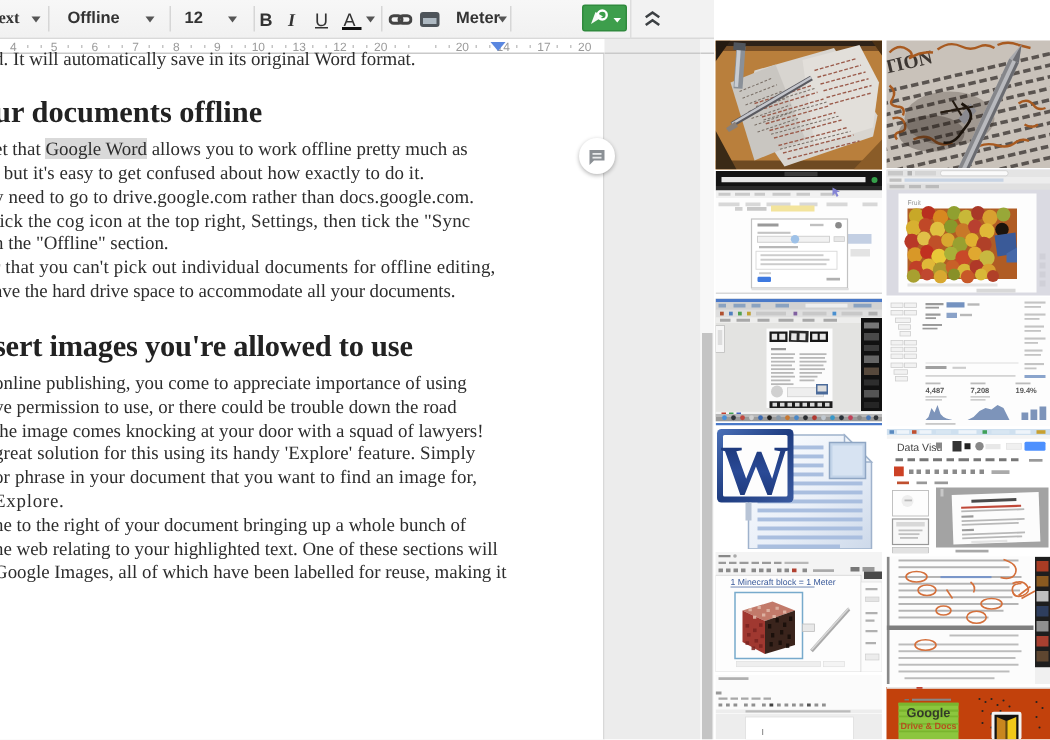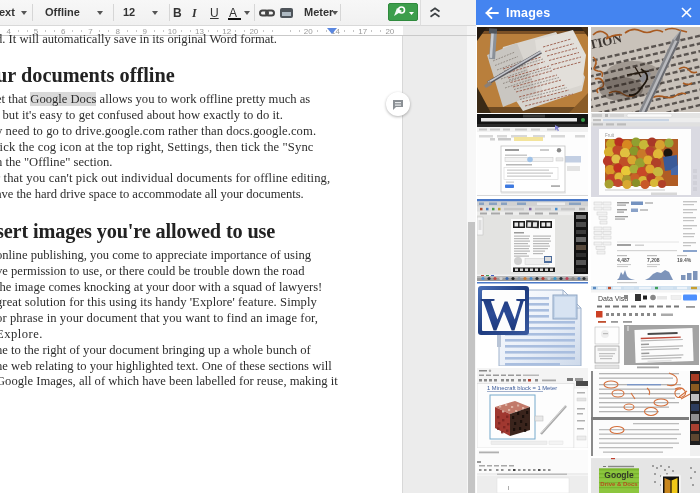--- a/index.html
+++ b/index.html
@@ -36,21 +36,21 @@
   
   #panel{left:476px;top:0;width:224px;height:493px;background:#fff;}
   #phead{position:absolute;left:0;top:0;width:224px;height:25px;background:#4484f0;}
   #ptitle{position:absolute;left:30px;top:6px;color:#fff;font-size:12.5px;font-weight:bold;letter-spacing:0.2px;}
   .thumb{position:absolute;overflow:hidden;}
 </style>
 </head>
 <body>
 
 <div class="abs" id="toolbar"></div>
-<div class="titem" style="left:-1px;">ext</div>
+<div class="titem" style="left:-1px;font-family:Liberation Serif, serif;">ext</div>
 <div class="caret" style="left:21px;"></div>
 <div class="tsep" style="left:32px;"></div>
 <div class="titem" style="left:45px;">Offline</div>
 <div class="caret" style="left:97px;"></div>
 <div class="tsep" style="left:113px;"></div>
 <div class="titem" style="left:123px;">12</div>
 <div class="caret" style="left:152px;"></div>
 <div class="tsep" style="left:169px;"></div>
 <div class="titem" style="left:173px;font-size:12px;">B</div>
 <div class="titem" style="left:192px;font-size:12px;font-family:'Liberation Serif',serif;font-style:italic;">I</div>
@@ -136,21 +136,21 @@
     <div class="rtick" style="left:371.3px;"></div>
     <div class="rtick" style="left:380.3px;"></div>
     <div class="rnum" style="left:385.4px;">20</div>
   </div>
 <div class="abs" style="left:327px;top:28px;width:0;height:0;border-left:5px solid transparent;border-right:5px solid transparent;border-top:6px solid #5a87e0;"></div>
 
 <div class="abs" id="canvas">
   <div id="page"></div>
   <div class="dline" style="left:-4px;top:-4.7px;">d. It will automatically save in its original Word format.</div>
   <div class="dhead" style="left:-4px;top:26.1px;">ur documents offline</div>
-  <div class="dline" style="left:-4px;top:55.1px;">et that <span class="hl">Google Docs</span> allows you to work offline pretty much as</div>
+  <div class="dline" style="left:-4px;top:55.1px;">et that <span class="hl">Google Word</span> allows you to work offline pretty much as</div>
   <div class="dline" style="left:-4px;top:70.9px;letter-spacing:0.07px;">, but it's easy to get confused about how exactly to do it.</div>
   <div class="dline" style="left:-4px;top:86.7px;letter-spacing:0.082px;">y need to go to drive.google.com rather than docs.google.com.</div>
   <div class="dline" style="left:-4px;top:102.5px;letter-spacing:0.125px;">lick the cog icon at the top right, Settings, then tick the "Sync</div>
   <div class="dline" style="left:-4px;top:118.3px;">n the "Offline" section.</div>
   <div class="dline" style="left:-4px;top:134.1px;letter-spacing:0.12px;">r that you can't pick out individual documents for offline editing,</div>
   <div class="dline" style="left:-4px;top:149.9px;letter-spacing:-0.05px;">ave the hard drive space to accommodate all your documents.</div>
   <div class="dhead" style="left:-4px;top:181.6px;letter-spacing:-0.15px;">sert images you're allowed to use</div>
   <div class="dline" style="left:-4px;top:210.9px;">online publishing, you come to appreciate importance of using</div>
   <div class="dline" style="left:-4px;top:226.7px;">ve permission to use, or there could be trouble down the road</div>
   <div class="dline" style="left:-4px;top:242.5px;">the image comes knocking at your door with a squad of lawyers!</div>
@@ -166,35 +166,20 @@
     <path d="M7 8 h10 v7 h-7 l-3 3 z" fill="#8b9095"></path>
     <rect x="9" y="10" width="6" height="1.2" fill="#e8eaec"></rect>
     <rect x="9" y="12.5" width="6" height="1.2" fill="#e8eaec"></rect>
   </svg>
 </div>
 
 <div class="abs" id="scrolltrack"></div>
 <div class="abs" id="scrollthumb"></div>
 
 <div class="abs" id="panel">
-  <div id="phead">
-    <svg style="position:absolute;left:8px;top:5px;" width="16" height="16" viewBox="0 0 16 16">
-      <g stroke="#fff" stroke-width="1.8" fill="none" stroke-linecap="round">
-        <line x1="14" y1="8" x2="2.5" y2="8"></line>
-        <polyline points="7.5,3 2.5,8 7.5,13"></polyline>
-      </g>
-    </svg>
-    <div id="ptitle">Images</div>
-    <svg style="position:absolute;left:205px;top:7px;" width="11" height="11" viewBox="0 0 11 11">
-      <g stroke="#fff" stroke-width="1.6">
-        <line x1="1" y1="1" x2="10" y2="10"></line>
-        <line x1="10" y1="1" x2="1" y2="10"></line>
-      </g>
-    </svg>
-  </div>
 
   <div class="thumb" id="tL1" style="left:1px;top:27px;width:111px;height:86px;background:#b97f3c;">
     <svg width="111" height="86" viewBox="0 0 111 86">
       <rect x="0" y="0" width="111" height="4" fill="#2e2218"></rect>
       <rect x="0" y="4" width="111" height="3" fill="#7a5026"></rect>
       <rect x="0" y="80" width="111" height="6" fill="#6e4a22"></rect>
       <polygon points="0,0 10,0 0,14" fill="#241a10"></polygon>
       <polygon points="0,60 14,86 0,86" fill="#3a2a16"></polygon>
       <polygon points="104,0 111,0 111,10" fill="#4a3014"></polygon>
       <polygon points="111,66 111,86 92,86" fill="#8a5c28"></polygon>
@@ -903,21 +888,21 @@
         <rect x="100" y="13" width="8" height="7" fill="#8a5a20"></rect>
         <rect x="100" y="23" width="8" height="7" fill="#c0c0c0"></rect>
         <rect x="100" y="33" width="8" height="7" fill="#2e3e5e"></rect>
         <rect x="100" y="43" width="8" height="7" fill="#909090"></rect>
         <rect x="100" y="53" width="8" height="7" fill="#a84030"></rect>
         <rect x="100" y="63" width="8" height="7" fill="#5e4630"></rect>
       </g>
       <rect x="99" y="74" width="10" height="11" fill="#f0f0f0"></rect>
     </svg>
   </div>
-  <div class="thumb" id="tR6" style="left:115px;top:458px;width:109px;height:35px;background:#e5e5e5;">
+  <div class="thumb" id="tR6" style="left:115px;top:458px;width:109px;height:35px;background:#c2410c;">
     <svg width="109" height="35" viewBox="0 0 109 35">
       <rect x="0" y="0" width="109" height="1.2" fill="#e8e8e8"></rect>
       <rect x="20" y="0" width="4" height="1.2" fill="#c04030"></rect>
       <g fill="#222">
         <circle cx="62" cy="8" r="0.7"></circle>
           <circle cx="66" cy="10" r="0.7"></circle>
           <circle cx="70" cy="8" r="0.7"></circle>
         <circle cx="74" cy="12" r="0.7"></circle>
           <circle cx="78" cy="9" r="0.7"></circle>
           <circle cx="82" cy="13" r="0.7"></circle>

